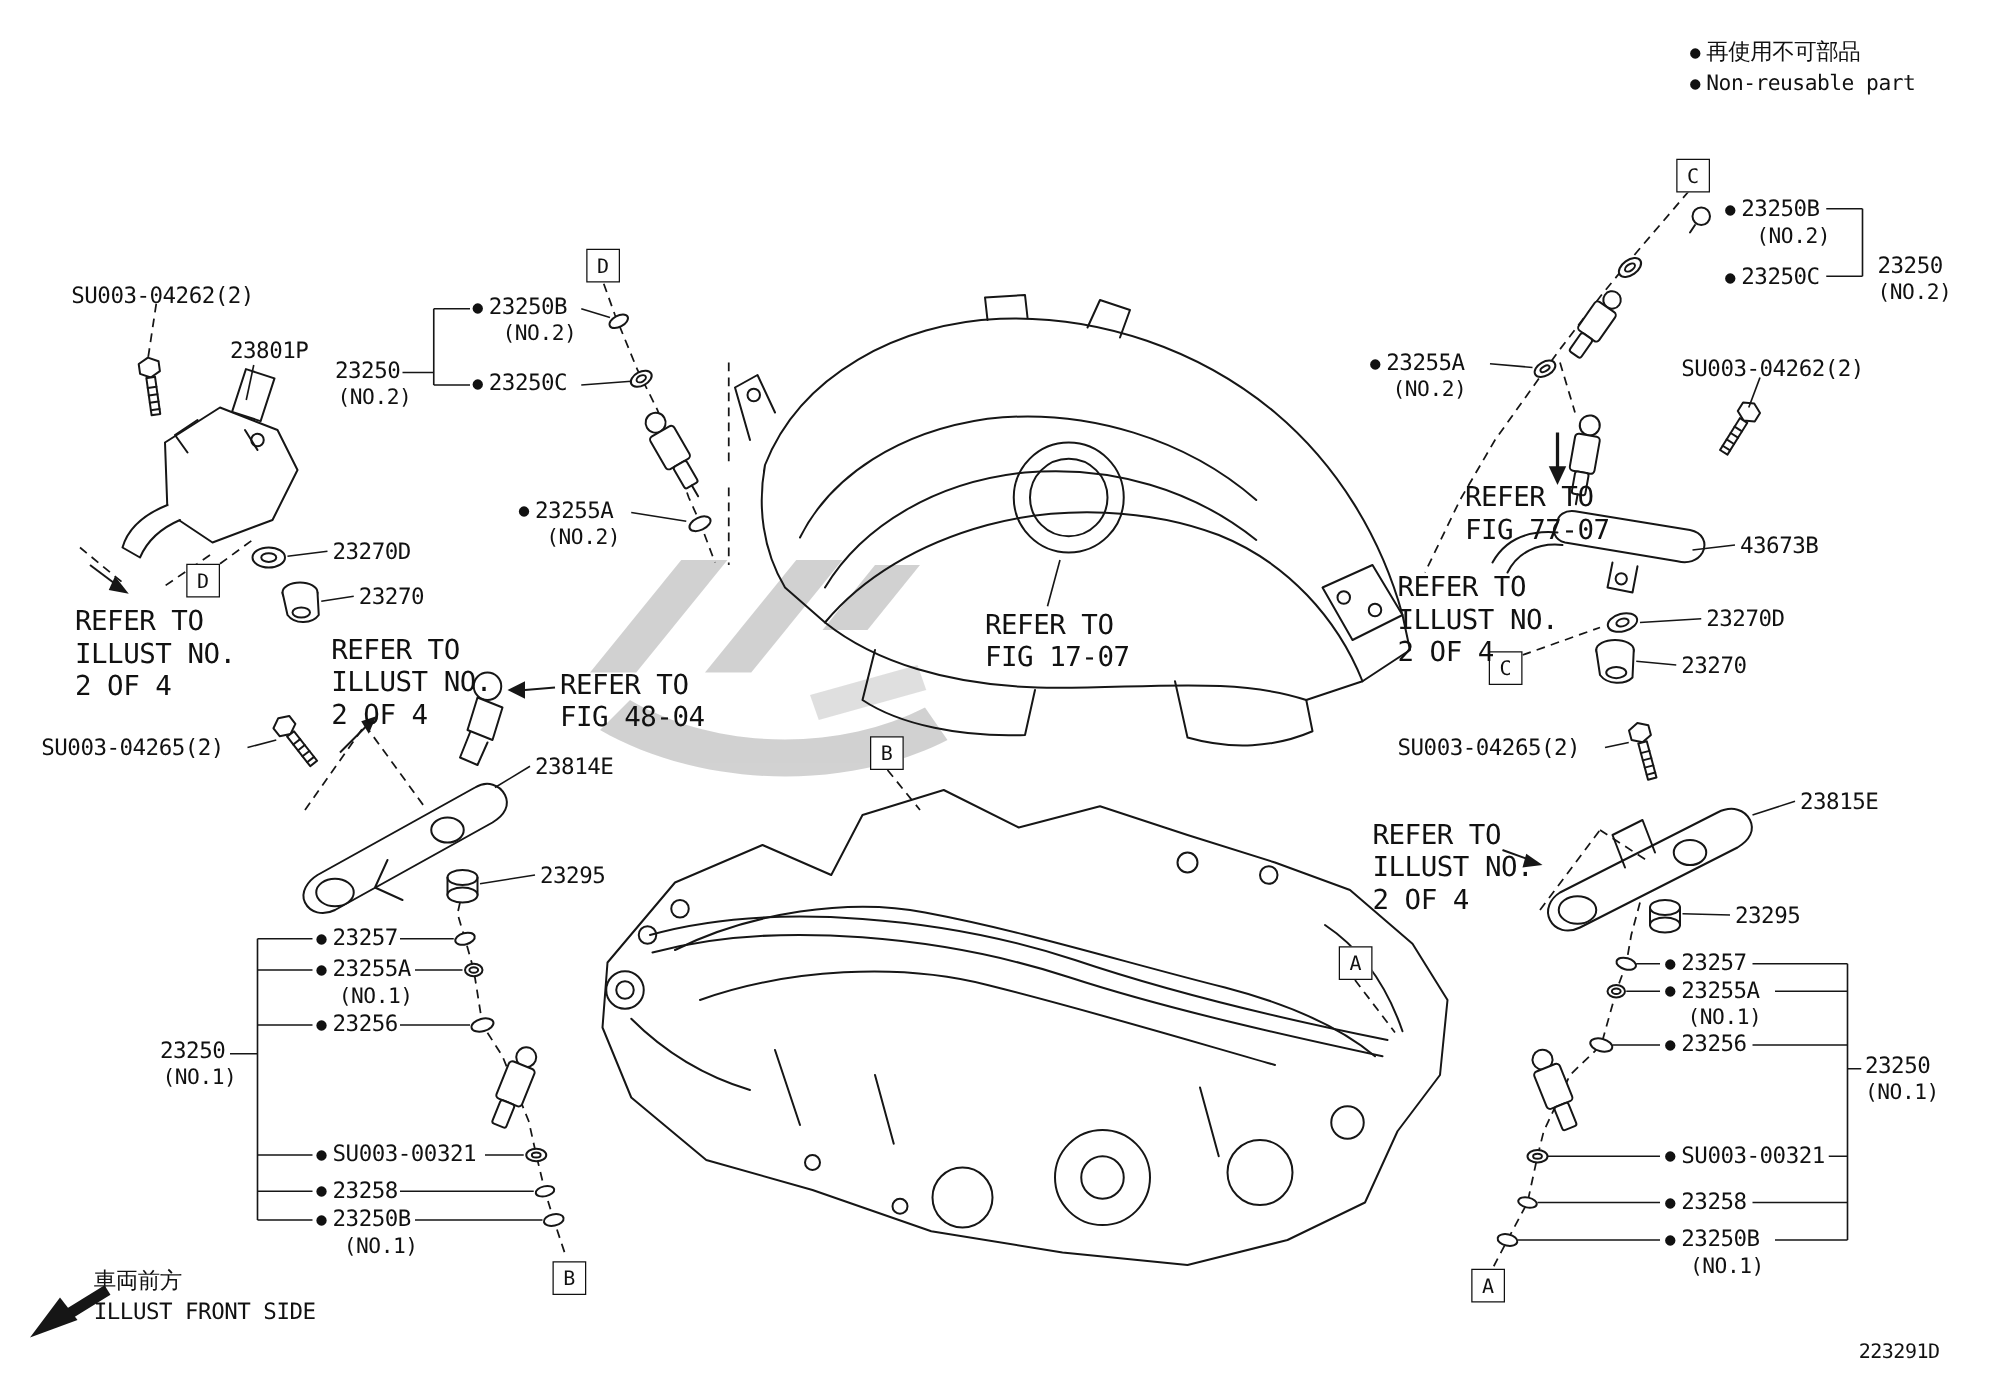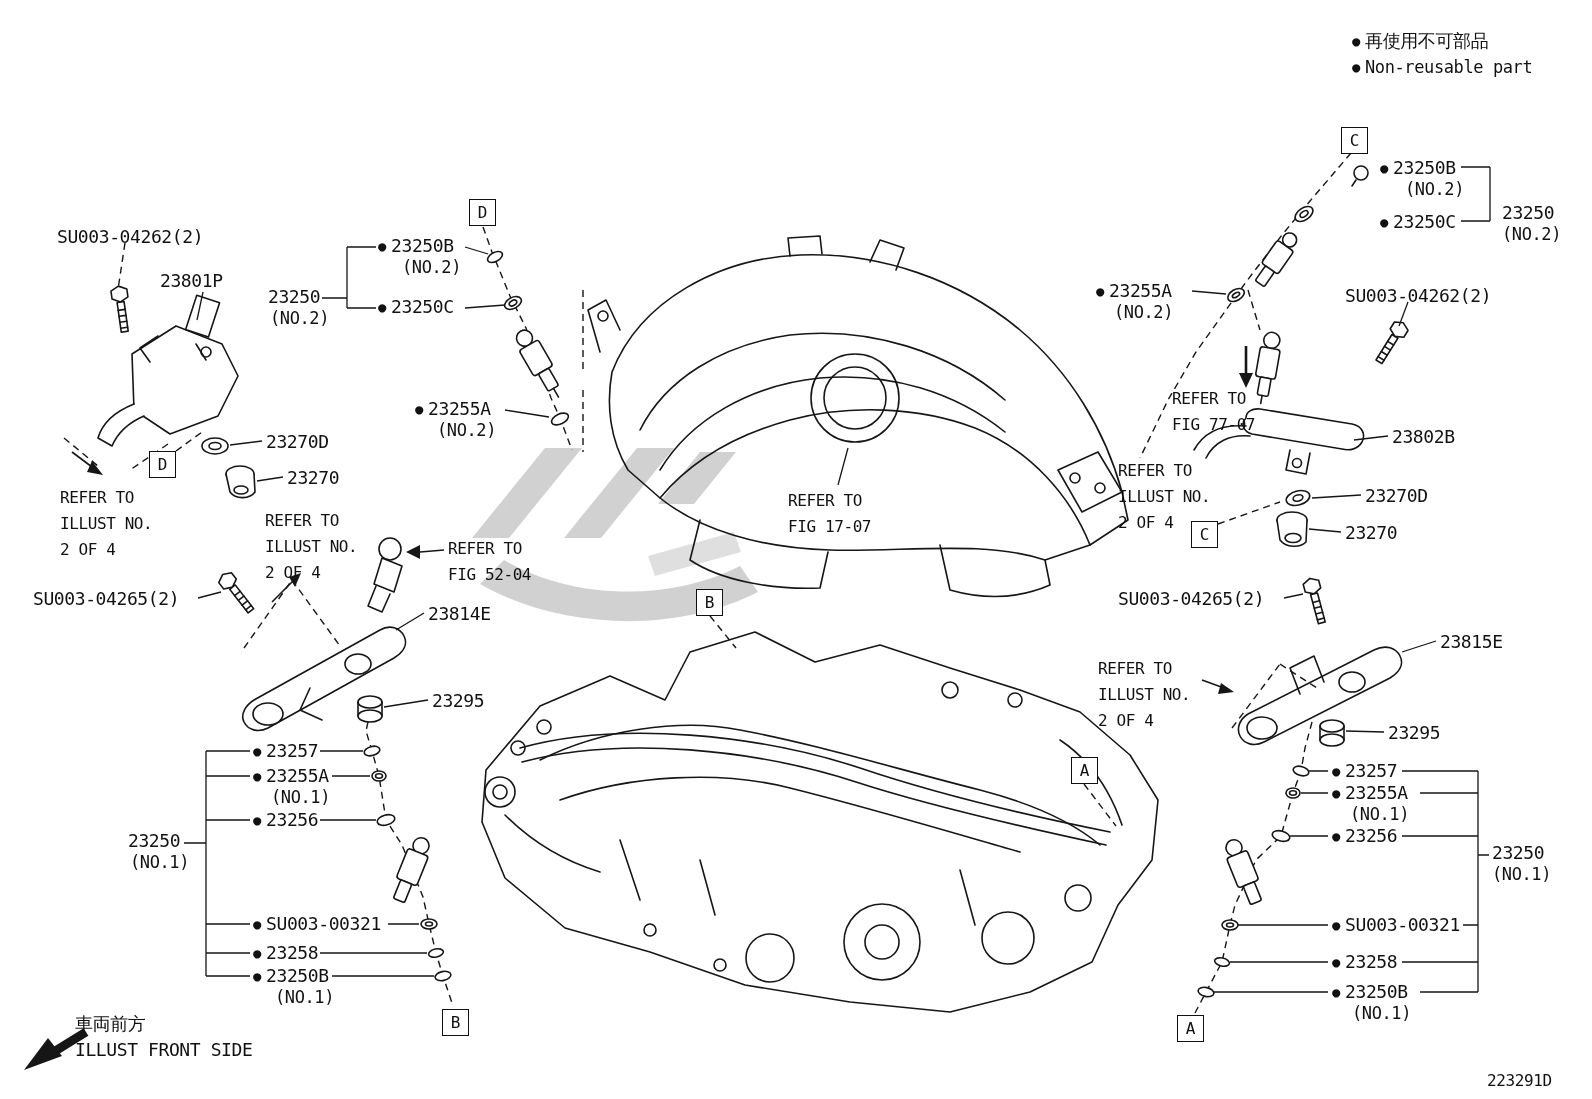--- a/index.html
+++ b/index.html
@@ -3,21 +3,21 @@
 <meta charset="utf-8">
 <style>
   *{margin:0;padding:0;box-sizing:border-box}
   html,body{background:#fff}
   .stage{position:relative;width:1592px;height:1099px;background:#fff;overflow:hidden;
          font-family:"DejaVu Sans Mono","Liberation Mono",monospace;color:#111}
   svg{position:absolute;left:0;top:0}
   .lbl{position:absolute;font-size:18px;line-height:1.15;white-space:nowrap;letter-spacing:-0.4px}
   .sub{font-size:17px}
   .dot{display:inline-block;font-size:14px;margin-right:5px;transform:translateY(-1px)}
-  .note{position:absolute;font-size:16px;line-height:26px;white-space:nowrap;letter-spacing:-0.4px}
+  .note{position:absolute;font-size:22px;line-height:26px;white-space:nowrap;letter-spacing:-0.4px}
   .callout{position:absolute;width:27px;height:27px;border:1.8px solid #111;background:#fff;
            display:flex;align-items:center;justify-content:center;font-size:16px}
   .jp{font-family:Liberation Serif, serif}
   .small{font-size:16px}
 </style>
 </head>
 <body>
 
 <div class="stage">
 
@@ -315,21 +315,21 @@
 <div class="callout" style="left:469px;top:199px">D</div>
 <div class="callout" style="left:149px;top:451px">D</div>
 <div class="callout" style="left:696px;top:589px">B</div>
 <div class="callout" style="left:442px;top:1009px">B</div>
 <div class="callout" style="left:1071px;top:757px">A</div>
 <div class="callout" style="left:1177px;top:1015px">A</div>
 <div class="callout" style="left:1341px;top:127px">C</div>
 <div class="callout" style="left:1191px;top:521px">C</div>
 
 <div class="lbl" style="left:57px;top:227px">SU003-04262(2)</div>
-<div class="lbl" style="left:160px;top:271px">23801P</div>
+<div class="lbl" style="left:184px;top:271px">23801P</div>
 
 <div class="lbl" style="left:378px;top:236px"><span class="dot">●</span><span>23250B</span></div>
 <div class="lbl sub" style="left:402px;top:258px">(NO.2)</div>
 <div class="lbl" style="left:268px;top:287px">23250</div>
 <div class="lbl sub" style="left:270px;top:309px">(NO.2)</div>
 <div class="lbl" style="left:378px;top:297px"><span class="dot">●</span><span>23250C</span></div>
 <div class="lbl" style="left:415px;top:399px"><span class="dot">●</span><span>23255A</span></div>
 <div class="lbl sub" style="left:437px;top:421px">(NO.2)</div>
 
 <div class="lbl" style="left:266px;top:432px">23270D</div>
@@ -340,21 +340,21 @@
       <div>ILLUST NO.</div>
       <div>2 OF 4</div>
 </div>
 <div class="note" style="left:265px;top:508px">
   <div>REFER TO</div>
       <div>ILLUST NO.</div>
       <div>2 OF 4</div>
 </div>
 <div class="note" style="left:448px;top:536px">
   <div>REFER TO</div>
-      <div>FIG 52-04</div>
+      <div>FIG 48-04</div>
 </div>
 
 <div class="lbl" style="left:33px;top:589px">SU003-04265(2)</div>
 <div class="lbl" style="left:428px;top:604px">23814E</div>
 <div class="lbl" style="left:432px;top:691px">23295</div>
 
 <div class="lbl" style="left:253px;top:741px"><span class="dot">●</span><span>23257</span></div>
 <div class="lbl" style="left:253px;top:766px"><span class="dot">●</span><span>23255A</span></div>
 <div class="lbl sub" style="left:271px;top:788px">(NO.1)</div>
 <div class="lbl" style="left:253px;top:810px"><span class="dot">●</span><span>23256</span></div>
@@ -380,21 +380,21 @@
 <div class="lbl sub" style="left:1502px;top:225px">(NO.2)</div>
 
 <div class="lbl" style="left:1096px;top:281px"><span class="dot">●</span><span>23255A</span></div>
 <div class="lbl sub" style="left:1114px;top:303px">(NO.2)</div>
 <div class="lbl" style="left:1345px;top:286px">SU003-04262(2)</div>
 
 <div class="note" style="left:1172px;top:386px">
   <div>REFER TO</div>
       <div>FIG 77-07</div>
 </div>
-<div class="lbl" style="left:1392px;top:427px">23802B</div>
+<div class="lbl" style="left:1392px;top:427px">43673B</div>
 
 <div class="note" style="left:1118px;top:458px">
   <div>REFER TO</div>
       <div>ILLUST NO.</div>
       <div>2 OF 4</div>
 </div>
 <div class="lbl" style="left:1365px;top:486px">23270D</div>
 <div class="lbl" style="left:1345px;top:523px">23270</div>
 
 <div class="lbl" style="left:1118px;top:589px">SU003-04265(2)</div>

